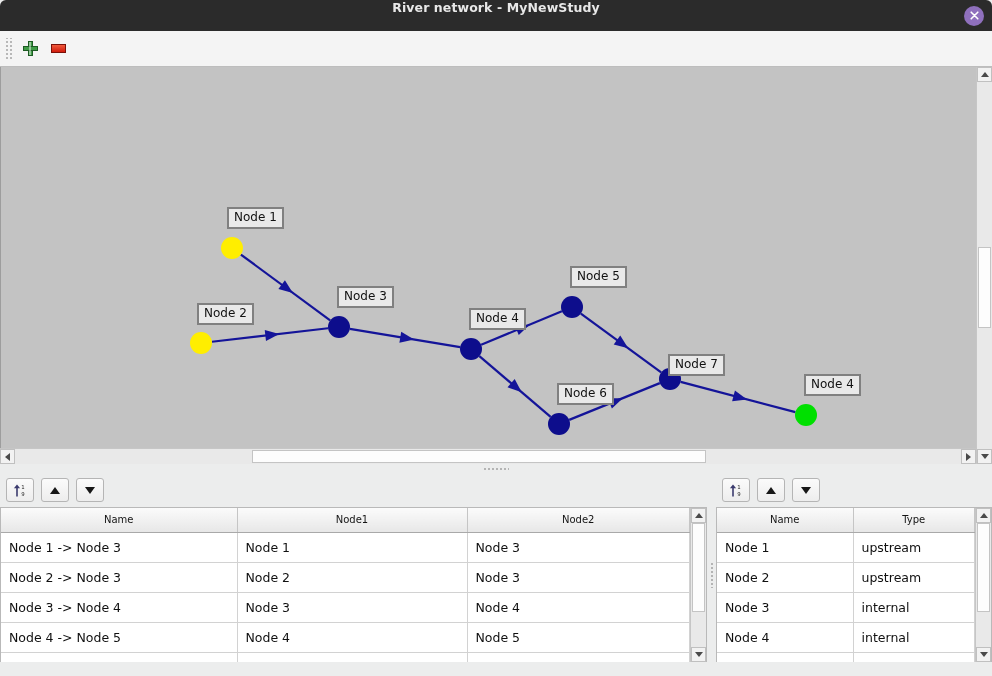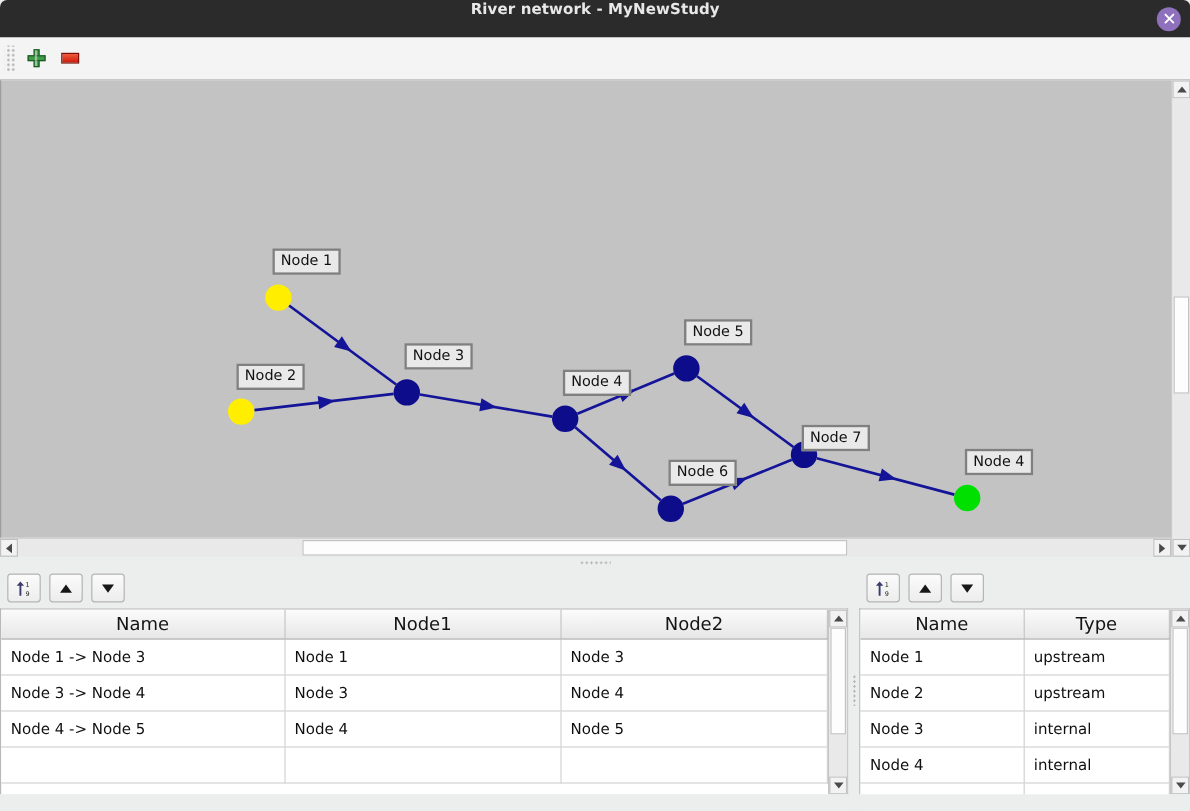--- a/index.html
+++ b/index.html
@@ -247,21 +247,21 @@
     table-layout: fixed;
     font-size: 12.5px;
     color: #101010;
   }
   table.grid th {
     height: 24px;
     background: linear-gradient(#fbfbfb, #e7e7e7);
     border-right: 1px solid #c5c5c5;
     border-bottom: 1px solid #a9a9a9;
     font-weight: normal;
-    font-size: 15px;
+    font-size: 10px;
     color: #141414;
     text-align: center;
     user-select: none;
     cursor: pointer;
   }
   table.grid td {
     height: 30px;
     border-right: 1px solid #d2d2d2;
     border-bottom: 1px solid #d2d2d2;
     padding: 0 8px;
@@ -412,20 +412,25 @@
                   <th style="width: auto;">Node2</th>
                 </tr>
               </thead>
             <tbody id="branch-body">
                 <tr>
                   <td>Node 1 -&gt; Node 3</td>
                   <td>Node 1</td>
                   <td>Node 3</td>
                 </tr>
                 <tr>
+                  <td>Node 2 -&gt; Node 3</td>
+                  <td>Node 2</td>
+                  <td>Node 3</td>
+                </tr>
+                <tr>
                   <td>Node 3 -&gt; Node 4</td>
                   <td>Node 3</td>
                   <td>Node 4</td>
                 </tr>
                 <tr>
                   <td>Node 4 -&gt; Node 5</td>
                   <td>Node 4</td>
                   <td>Node 5</td>
                 </tr>
                 <tr>

